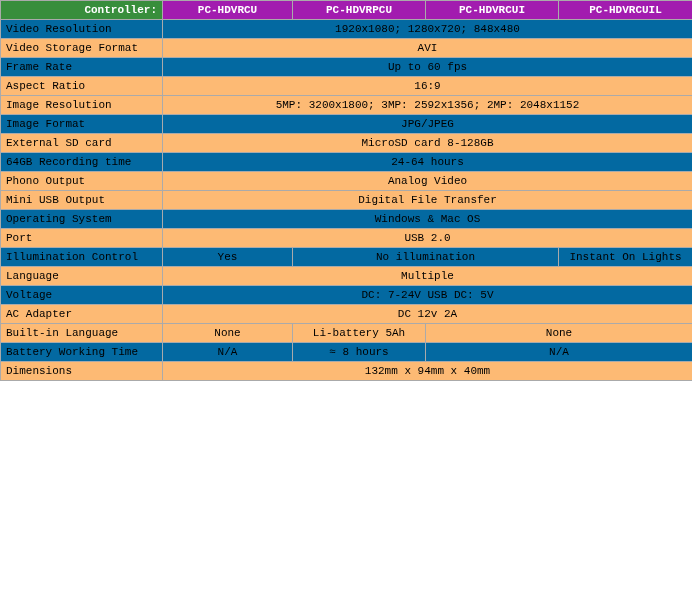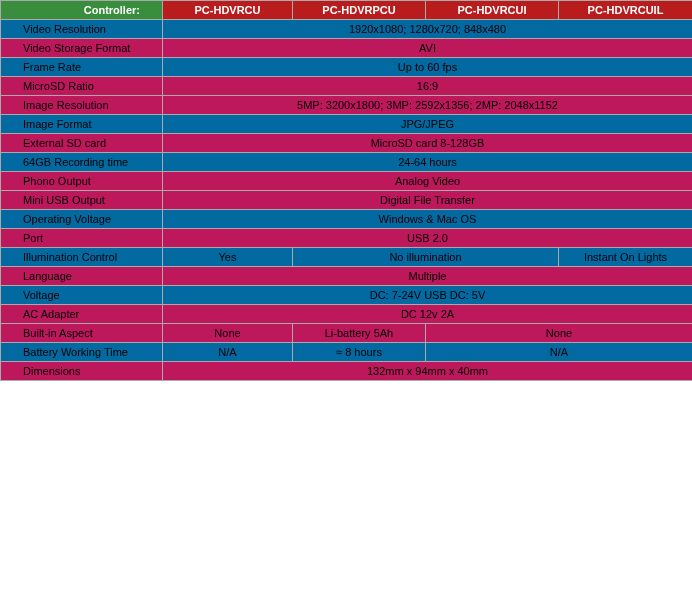--- a/index.html
+++ b/index.html
@@ -9,42 +9,43 @@
       background: #fff;
       width: 692px;
     }
     table {
       width: 692px;
       border-collapse: collapse;
       table-layout: fixed;
     }
     th, td {
       border: 1px solid #aaa;
-      padding: 3px 22px;
+      padding: 3px 5px;
       vertical-align: middle;
       text-align: center;
+      font-family: Liberation Mono, monospace;
     }
     td.label-col {
       text-align: left;
       background: #e8f5e9;
       width: 162px;
     }
     .header-row th {
-      background: #b91c1c;
+      background: #a21caf;
       color: #fff;
       font-weight: bold;
       font-size: 11px;
     }
     .header-row th.controller-label {
       background: #388e3c;
       color: #fff;
       text-align: right;
     }
     .even-row td { background: #0369a1; }
-    .odd-row td { background: #be185d; }
+    .odd-row td { background: #fdba74; }
   </style>
 </head>
 <body>
 
 <table>
   <colgroup>
     <col style="width:162px">
     <col style="width:130px">
     <col style="width:133px">
     <col style="width:133px">
@@ -66,21 +67,21 @@
       </tr>
       <tr class="odd-row">
         <td class="label-col">Video Storage Format</td>
         <td colspan="4">AVI</td>
       </tr>
       <tr class="even-row">
         <td class="label-col">Frame Rate</td>
         <td colspan="4">Up to 60 fps</td>
       </tr>
       <tr class="odd-row">
-        <td class="label-col">MicroSD Ratio</td>
+        <td class="label-col">Aspect Ratio</td>
         <td colspan="4">16:9</td>
       </tr>
       <tr class="odd-row">
         <td class="label-col">Image Resolution</td>
         <td colspan="4">5MP: 3200x1800;  3MP: 2592x1356;  2MP: 2048x1152</td>
       </tr>
       <tr class="even-row">
         <td class="label-col">Image Format</td>
         <td colspan="4">JPG/JPEG</td>
       </tr>
@@ -94,21 +95,21 @@
       </tr>
       <tr class="odd-row">
         <td class="label-col">Phono Output</td>
         <td colspan="4">Analog Video</td>
       </tr>
       <tr class="odd-row">
         <td class="label-col">Mini USB Output</td>
         <td colspan="4">Digital File Transfer</td>
       </tr>
       <tr class="even-row">
-        <td class="label-col">Operating Voltage</td>
+        <td class="label-col">Operating System</td>
         <td colspan="4">Windows &amp; Mac OS</td>
       </tr>
       <tr class="odd-row">
         <td class="label-col">Port</td>
         <td colspan="4">USB 2.0</td>
       </tr>
       <tr class="even-row">
         <td class="label-col">Illumination Control</td>
         <td>Yes</td>
         <td colspan="2">No illumination</td>
@@ -120,21 +121,21 @@
       </tr>
       <tr class="even-row">
         <td class="label-col">Voltage</td>
         <td colspan="4">DC: 7-24V    USB DC: 5V</td>
       </tr>
       <tr class="odd-row">
         <td class="label-col">AC Adapter</td>
         <td colspan="4">DC 12v 2A</td>
       </tr>
       <tr class="odd-row">
-        <td class="label-col">Built-in Aspect</td>
+        <td class="label-col">Built-in Language</td>
         <td>None</td>
         <td>Li-battery 5Ah</td>
         <td colspan="2">None</td>
       </tr>
       <tr class="even-row">
         <td class="label-col">Battery Working Time</td>
         <td>N/A</td>
         <td>≈ 8 hours</td>
         <td colspan="2">N/A</td>
       </tr>

